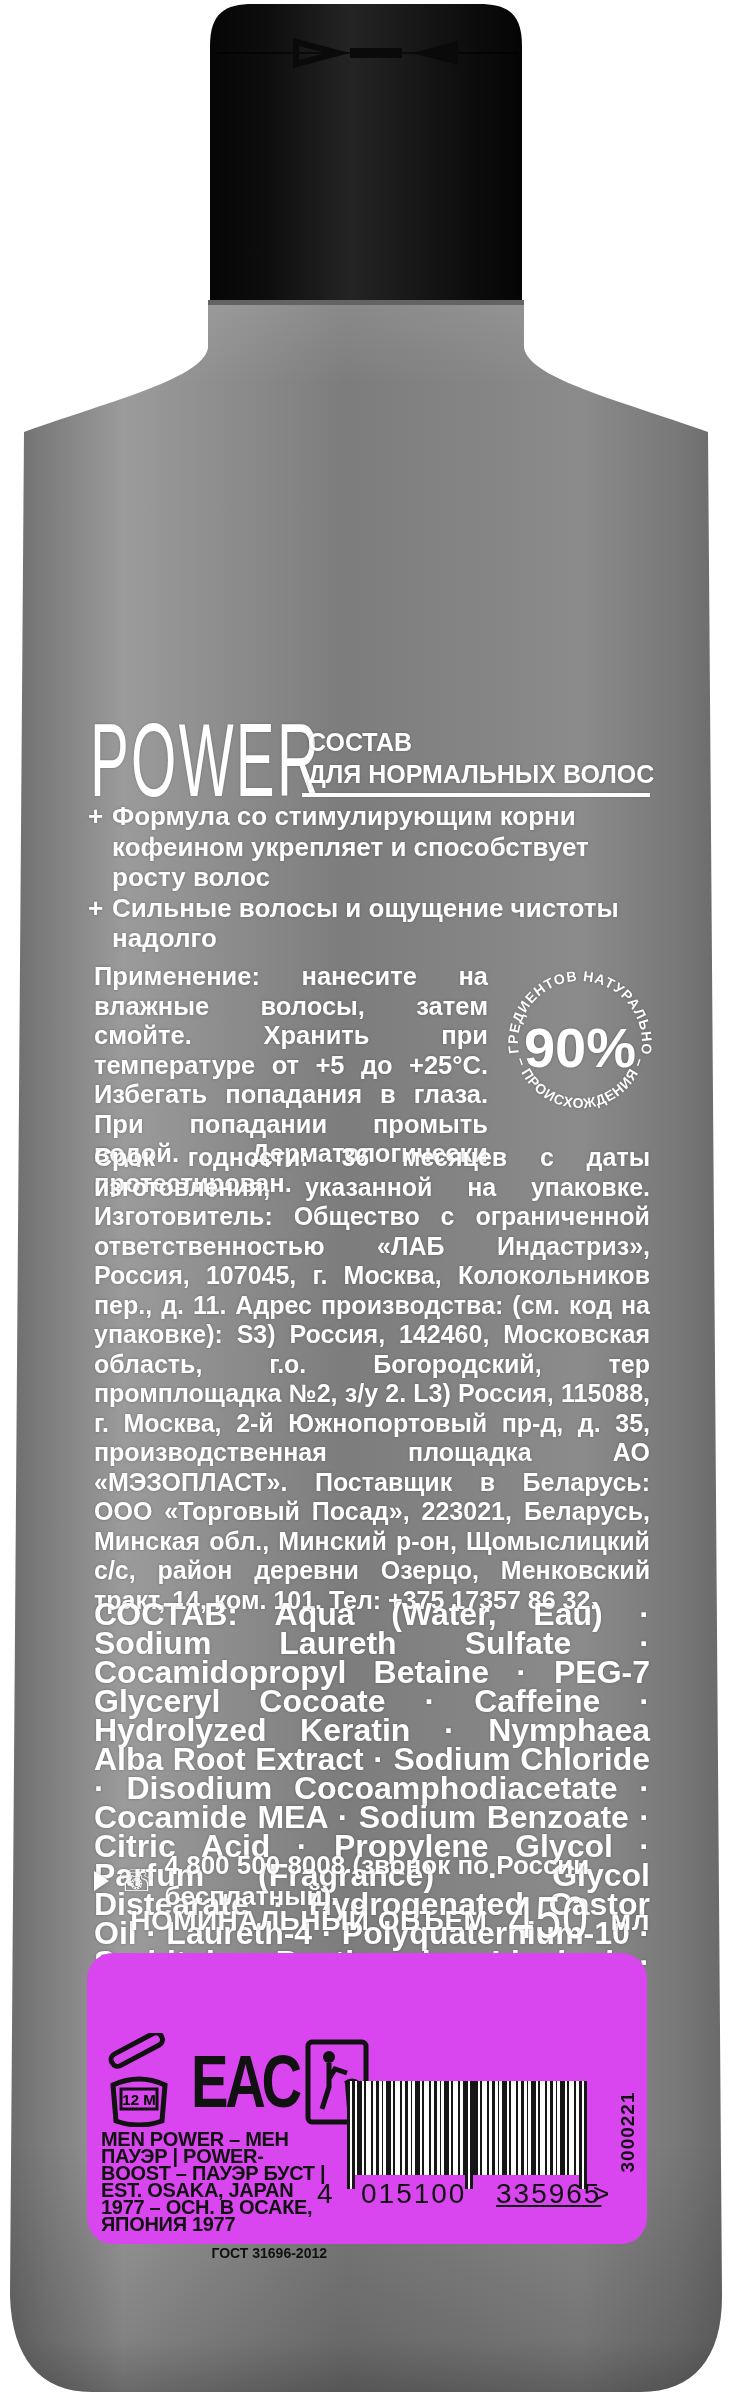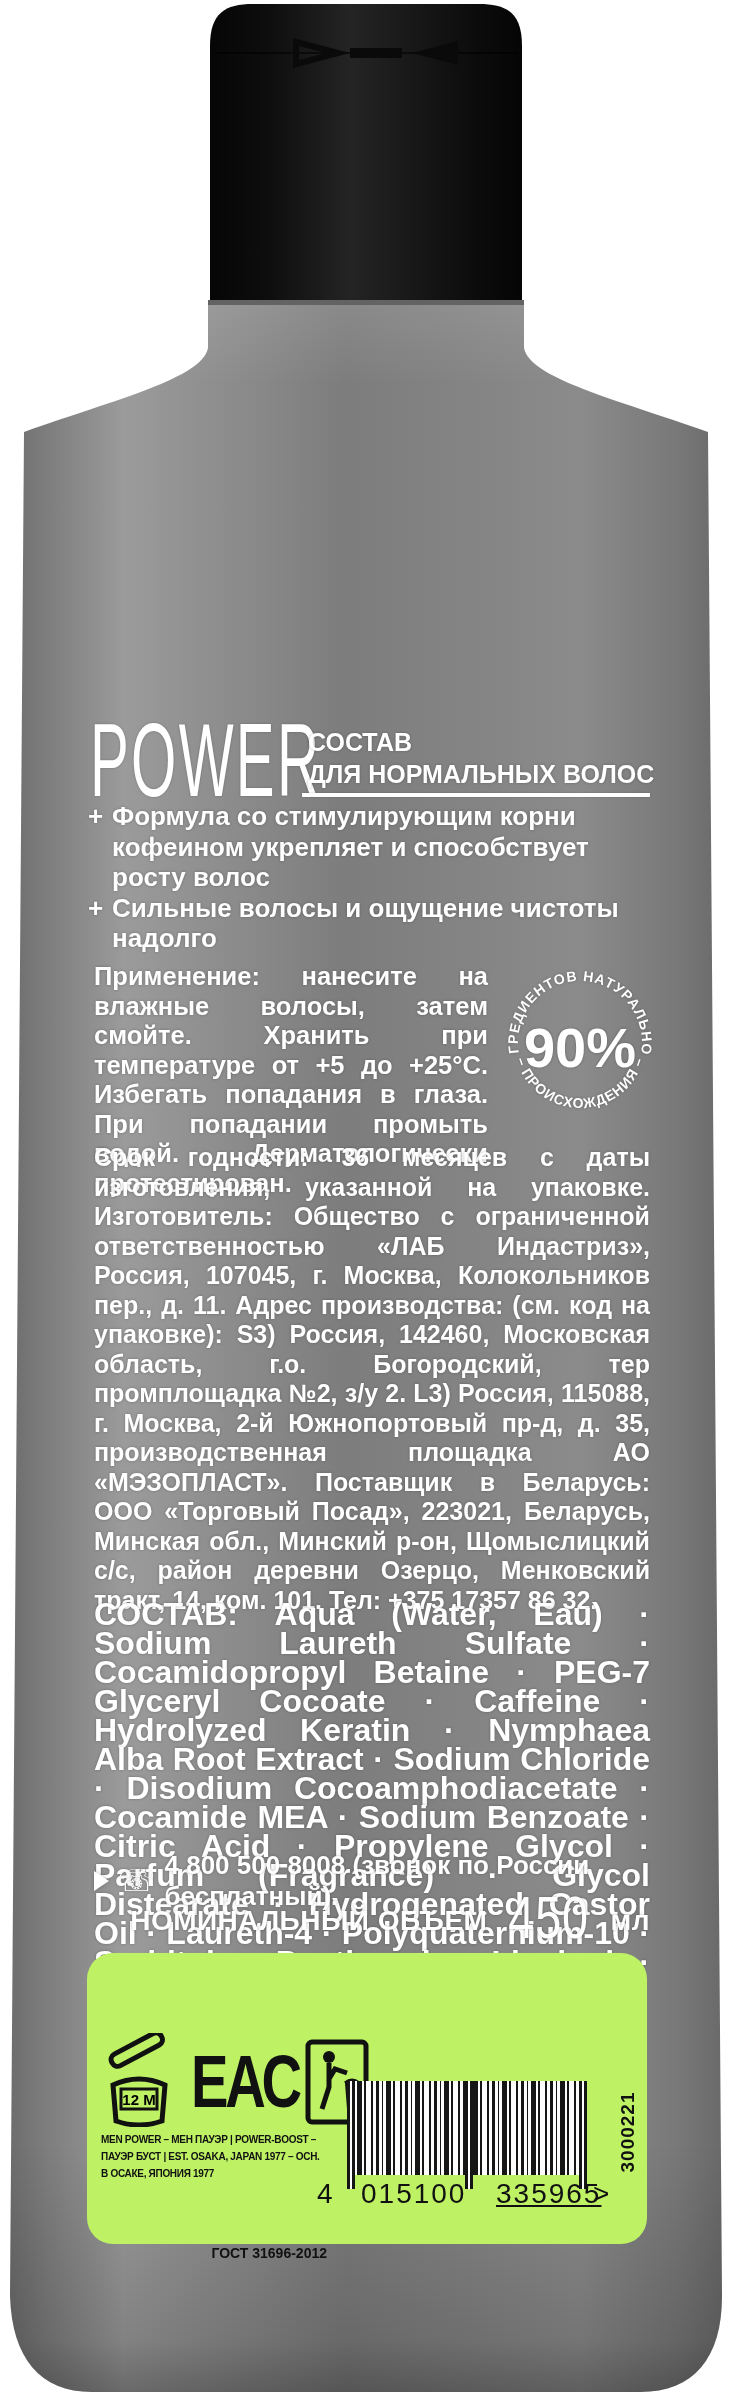--- a/index.html
+++ b/index.html
@@ -26,28 +26,28 @@
   #composition .note{text-align:left;}
   #hotline{left:94px;top:1850px;width:556px;font-size:26px;font-weight:700;display:flex;align-items:center;gap:9px;}
   .play-tri{width:0;height:0;border-top:10px solid transparent;border-bottom:10px solid transparent;
             border-left:15px solid #fff;filter:drop-shadow(0 0 2px rgba(0,0,0,.25));}
   .phone-glyph{font-family:"DejaVu Sans",sans-serif;font-size:30px;line-height:26px;font-weight:400;}
   #volume{left:94px;top:1894px;width:556px;display:flex;justify-content:flex-end;align-items:flex-end;gap:10px;}
   #volume .v-label,#volume .v-unit{font-size:28px;font-weight:700;padding-bottom:5px;letter-spacing:.5px;}
   #volume .v-value{font-size:60px;font-weight:400;line-height:48px;transform:scaleX(.78);transform-origin:center bottom;letter-spacing:1px;}
 
   
-  #label{position:absolute;left:87px;top:1953px;width:560px;height:291px;background:#bef264;
+  #label{position:absolute;left:87px;top:1953px;width:560px;height:291px;background:#d946ef;
          border-radius:26px;color:#111;}
   #pao{position:absolute;left:18px;top:80px;}
   #pao text{font-weight:700;}
   #eac{position:absolute;left:104px;top:92px;font-size:72px;line-height:72px;font-weight:700;
        letter-spacing:-4px;transform:scale(.78,1.02);transform-origin:left top;}
   #tidyman{position:absolute;left:218px;top:86px;}
-  #caption{position:absolute;left:14px;top:178px;width:226px;font-size:10px;font-weight:700;
+  #caption{position:absolute;left:14px;top:178px;width:226px;font-size:20px;font-weight:700;
            line-height:17px;letter-spacing:-.3px;}
   #gost{position:absolute;left:14px;top:254px;width:226px;text-align:right;font-size:14px;font-weight:700;margin-top:38px;}
   #barcode{position:absolute;left:226px;top:128px;width:300px;height:132px;}
   #bars{position:absolute;left:34px;top:0;width:240px;height:94px;
         background:repeating-linear-gradient(90deg,
           #161616 0 3px,#fdfdfd 3px 6px,
           #161616 6px 7px,#fdfdfd 7px 10px,
           #161616 10px 15px,#fdfdfd 15px 17px,
           #161616 17px 19px,#fdfdfd 19px 24px,
           #161616 24px 26px,#fdfdfd 26px 29px);}

